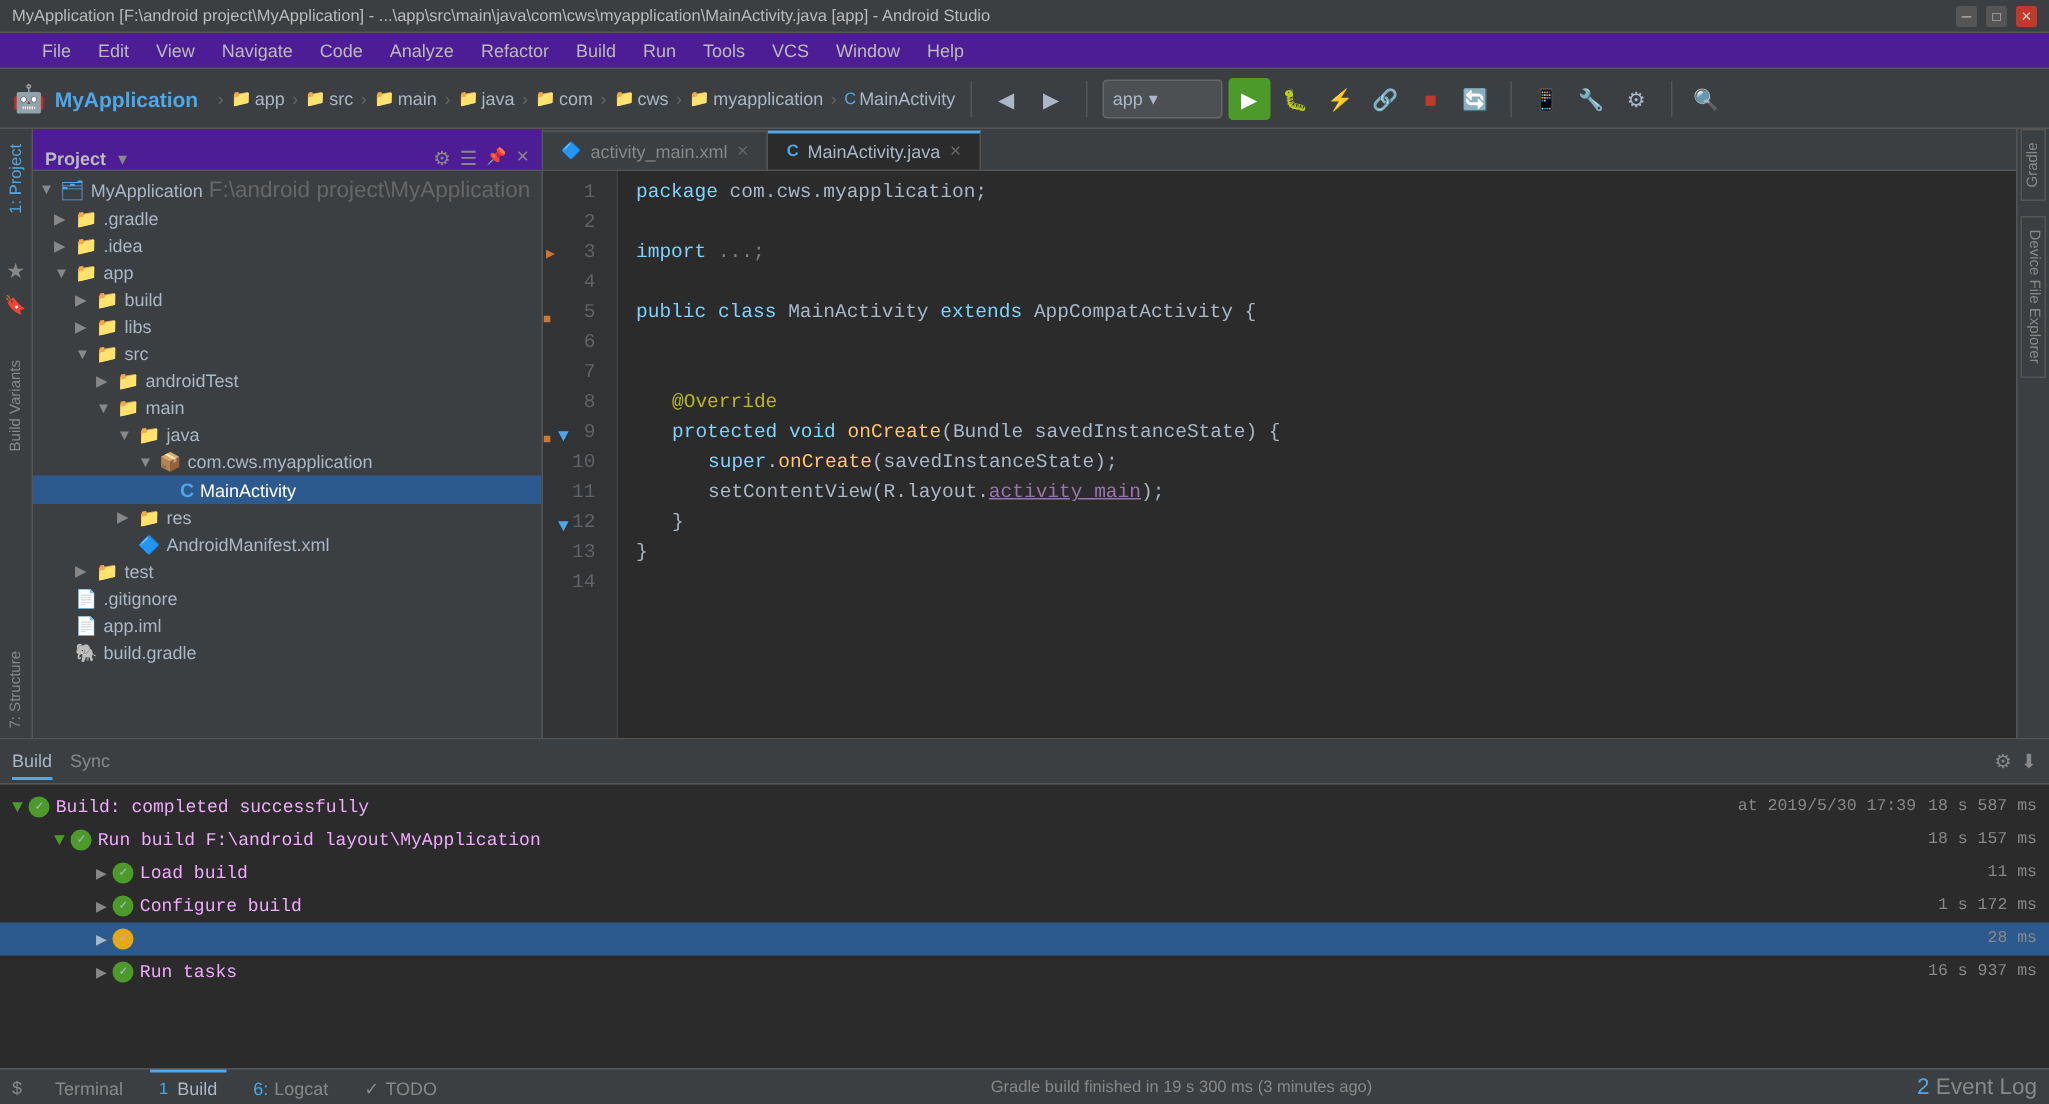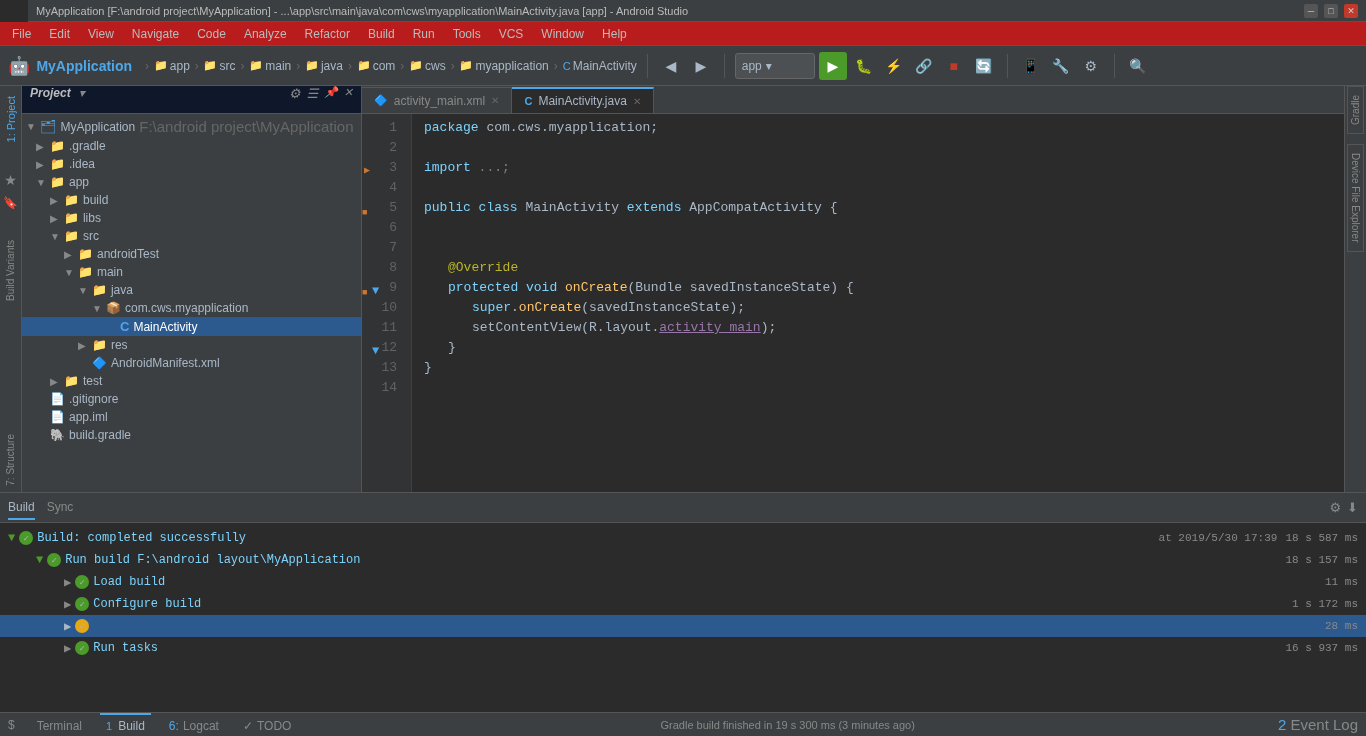--- a/index.html
+++ b/index.html
@@ -1,41 +1,41 @@
 <!DOCTYPE html>
 <html><head>
   <meta charset="utf-8">
   <style>
     * { margin: 0; padding: 0; box-sizing: border-box; }
     body { font-family: 'Segoe UI', Arial, sans-serif; font-size: 12px; background: #2b2b2b; color: #a9b7c6; width: 1366px; height: 736px; overflow: hidden; }
 
     
-    #title-bar { background: #3c3f41; height: 22px; display: flex; align-items: center; justify-content: space-between; padding: 0 8px; color: #bbbbbb; font-size: 11px; border-bottom: 1px solid #555; margin-left: 28px; }
+    #title-bar { background: #3c3f41; height: 22px; display: flex; align-items: center; justify-content: space-between; padding: 0 8px; color: #bbbbbb; font-size: 11px; border-bottom: 1px solid #555; }
     #title-bar .win-controls { display: flex; gap: 6px; }
     #title-bar .win-btn { width: 14px; height: 14px; border-radius: 2px; display: flex; align-items: center; justify-content: center; font-size: 9px; cursor: pointer; background: #555; color: #ccc; }
     #title-bar .win-btn.close { background: #c0392b; }
 
     
-    #menu-bar { background: #b91c1c; height: 24px; display: flex; align-items: center; padding: 0 4px; border-bottom: 1px solid #555; gap: 2px; }
+    #menu-bar { background: #4c1d95; height: 24px; display: flex; align-items: center; padding: 0 20px; border-bottom: 1px solid #555; gap: 2px; }
     #menu-bar .menu-item { padding: 2px 8px; color: #bbbbbb; font-size: 12px; cursor: pointer; border-radius: 2px; }
 
     
     #toolbar { background: #3c3f41; height: 40px; display: flex; align-items: center; padding: 0 8px; border-bottom: 1px solid #555; gap: 4px; }
     #toolbar .app-name { color: #4ea7e8; font-weight: bold; font-size: 14px; margin-right: 8px; }
     #toolbar .breadcrumb-item { color: #a9b7c6; font-size: 12px; display: flex; align-items: center; gap: 2px; }
     #toolbar .breadcrumb-sep { color: #666; margin: 0 1px; }
     #toolbar .folder-icon { color: #c5a229; font-size: 11px; }
     #toolbar .sep { width: 1px; height: 24px; background: #555; margin: 0 6px; }
     #toolbar .run-btn { background: #4c9a2a; border: none; color: white; width: 28px; height: 28px; border-radius: 3px; cursor: pointer; font-size: 14px; display: flex; align-items: center; justify-content: center; }
     #toolbar .config-dropdown { background: #4c5052; border: 1px solid #666; color: #a9b7c6; padding: 2px 6px; border-radius: 3px; font-size: 12px; display: flex; align-items: center; gap: 4px; cursor: pointer; height: 26px; min-width: 80px; }
     #toolbar .toolbar-icon-btn { width: 26px; height: 26px; background: transparent; border: none; color: #a9b7c6; cursor: pointer; display: flex; align-items: center; justify-content: center; font-size: 14px; border-radius: 2px; }
 
     
     #project-panel { width: 340px; background: #3c3f41; border-right: 1px solid #555; display: flex; flex-direction: column; }
-    #project-panel-header { height: 28px; background: #0f172a; display: flex; align-items: flex-start; padding: 0 8px; border-bottom: 1px solid #555; gap: 6px; font-style: italic; }
+    #project-panel-header { height: 28px; background: #4c1d95; display: flex; align-items: flex-end; padding: 0 8px; border-bottom: 1px solid #555; gap: 6px; }
     #project-tree { flex: 1; overflow-y: auto; padding: 2px 0; }
     #project-tree .tree-item { display: flex; align-items: center; padding: 2px 0; cursor: pointer; white-space: nowrap; overflow: hidden; font-size: 12px; }
     #project-tree .tree-item.selected { background: #2d5a8e; color: white; }
     #project-tree .tree-item .indent { display: inline-block; }
     #project-tree .tree-item .arrow { width: 14px; color: #888; font-size: 10px; flex-shrink: 0; }
     #project-tree .tree-item .item-label { color: #a9b7c6; font-size: 12px; }
     #project-tree .tree-item.selected .item-label { color: white; }
     #project-tree .tree-item .item-path { color: #666; font-size: 15px; margin-left: 4px; }
 
     
@@ -58,21 +58,21 @@
 
     
     #build-panel { height: 220px; background: #2b2b2b; border-top: 1px solid #555; display: flex; flex-direction: column; }
     #build-panel-tabs { height: 30px; background: #3c3f41; display: flex; align-items: center; padding: 0 8px; border-bottom: 1px solid #555; gap: 12px; }
     #build-panel-tabs .bp-tab { font-size: 12px; color: #888; cursor: pointer; padding: 4px 0; border-bottom: 2px solid transparent; }
     #build-panel-tabs .bp-tab.active { color: #a9b7c6; border-bottom-color: #4ea7e8; }
     #build-output { flex: 1; overflow-y: auto; padding: 4px 0; font-family: 'Courier New', monospace; font-size: 12px; }
     #build-output .build-row { display: flex; align-items: center; padding: 1px 8px; cursor: pointer; height: 22px; }
     #build-output .build-row.selected { background: #2d5a8e; }
     #build-output .build-row .status-dot { width: 14px; height: 14px; border-radius: 50%; flex-shrink: 0; margin-right: 4px; display: flex; align-items: center; justify-content: center; font-size: 9px; }
-    #build-output .build-row .row-text { flex: 1; color: #7dd3fc; }
+    #build-output .build-row .row-text { flex: 1; color: #f0abfc; }
     #build-output .build-row .row-time { color: #888; font-size: 11px; margin-left: auto; padding-left: 8px; }
     #build-output .build-row .indent1 { margin-left: 14px; }
     #build-output .build-row .indent2 { margin-left: 28px; }
     .dot-green { background: #4c9a2a; }
     .dot-orange { background: #e6a817; }
 
     
     #bottom-bar { height: 24px; background: #3c3f41; display: flex; align-items: center; padding: 0 8px; border-top: 1px solid #555; gap: 12px; }
     #bottom-bar .bottom-tab { display: flex; align-items: center; gap: 4px; color: #888; font-size: 12px; cursor: pointer; padding: 0 6px; height: 24px; border-top: 2px solid transparent; }
     #bottom-bar .bottom-tab.active { color: #a9b7c6; border-top-color: #4ea7e8; }

